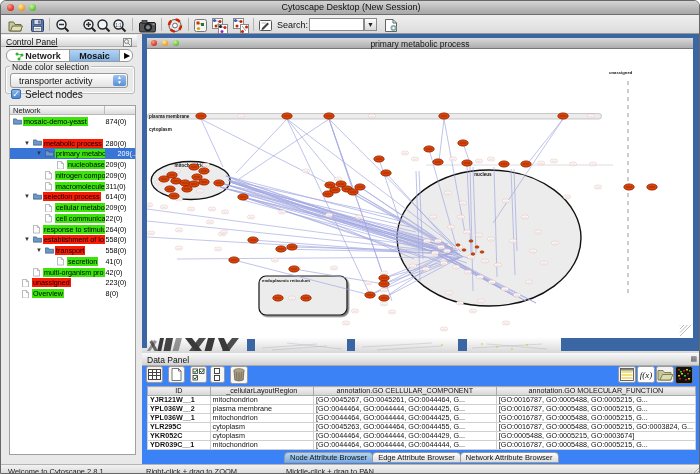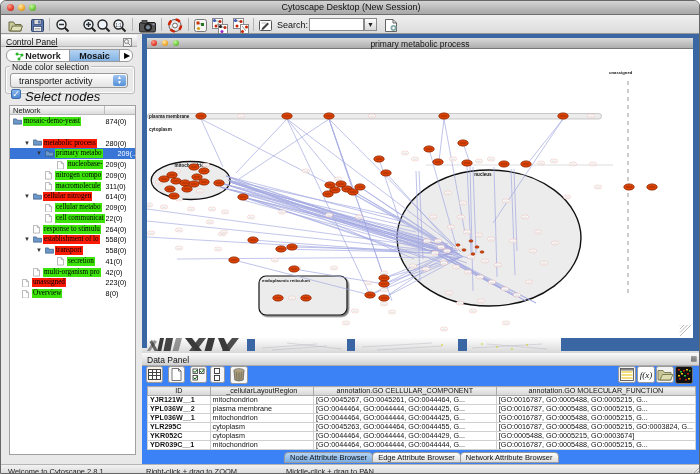--- a/index.html
+++ b/index.html
@@ -31,31 +31,31 @@
 #cphead .t { position:absolute; left:5px; top:1px; font-size:8.5px; color:#111;text-decoration:underline; }
 #cptabs { position:absolute; left:5px; top:15px; width:127px; height:13px; background:#fff; border:1px solid #9a9a9a; border-radius:6px; overflow:hidden; }
 #tab-network { position:absolute; left:0; top:0; width:62px; height:13px; font-size:9px; font-weight:bold; color:#222; text-align:center; line-height:12px; }
 #tab-mosaic { position:absolute; left:62px; top:0; width:51px; height:13px; background:linear-gradient(#b5d3f2,#7aaee4); border-left:1px solid #9a9a9a; border-right:1px solid #9a9a9a; font-size:9px; font-weight:bold; color:#111; text-align:center; line-height:12px; }
 #tab-arrow { position:absolute; left:113px; top:0; width:14px; height:13px; font-size:8px; text-align:center; line-height:12px; color:#000; }
 #groupbox { position:absolute; left:4px; top:32px; width:130px; height:28px; border:1px solid #bbb; border-radius:3px; box-shadow:inset 0 0 0 1px #fdfdfd; }
 #gblabel { position:absolute; left:9px; top:27.5px; font-size:8.5px; color:#111; background:#e9e9e9; padding:0 2px; }
 #combo { position:absolute; left:9px; top:39px; width:118px; height:15px; background:linear-gradient(#fff,#e3e3e3); border:1px solid #999; border-radius:3px; font-size:9px; color:#111; line-height:14px; padding-left:8px; }
 #combo .stepper { position:absolute; right:1px; top:1px; width:13px; height:11px; background:linear-gradient(#9ec3ef,#5590d8); border-radius:2px; color:#fff; font-size:5px; line-height:5px; text-align:center; }
 #checkbox { position:absolute; left:10px; top:55px; width:10px; height:10px; background:linear-gradient(#8ab6ea,#4a86d0); border:1px solid #3a6eae; border-radius:2px; color:#fff; font-size:9px; line-height:9px; text-align:center; }
-#cblabel { position:absolute; left:24px; top:55px; font-size:13px; color:#111;font-style:italic; }
+#cblabel { position:absolute; left:24px; top:55px; font-size:10px; color:#111; }
 #tree { position:absolute; left:8px; top:71px; width:127px; height:350px; background:#fff; border:1px solid #a0a0a0; }
 #treehead { position:absolute; left:0; top:0; width:125px; height:9px; background:linear-gradient(#fafafa,#dcdcdc); border-bottom:1px solid #b9b9b9; font-size:7.5px; color:#222; }
 #treehead .c1 { position:absolute; left:3px; top:0px; }
 #treehead .c2 { position:absolute; left:97px; top:12px;padding-left:40px; }
 #treehead .sep { position:absolute; left:94px; top:0; width:1px; height:9px; background:#bbb; }
 .trow { position:absolute; left:0; width:125px; height:10.75px; font-size:7.2px; white-space:nowrap; }
 .lblclip { position:absolute; left:0; top:0; width:95px; height:100%; overflow:hidden; }
 .trow .tri { position:absolute; top:2px; font-size:6px; color:#333; }
 .trow .ico { position:absolute; top:1.5px; width:9px; height:7px; }
-.trow .lbl { position:absolute; top:1px; color:#000; padding:0 1px; line-height:9px;font-family:Liberation Serif, serif; }
+.trow .lbl { position:absolute; top:1px; color:#000; padding:0 1px; line-height:9px; }
 .trow .num { position:absolute; left:95.5px; top:1px; color:#000; line-height:9px; }
 .gbg { background:#3ce409; }
 .rbg { background:#fb1b05; }
 .selrow { background:#3875d7; }
 
 #dptable td, #dptable th { border:0.5px solid #d0d0d0; padding:0 2px; height:8px; line-height:8px; white-space:nowrap; overflow:hidden; font-weight:normal; text-align:left; color:#111; }
 #dptable th { background:linear-gradient(#f2f2f2,#d5d5d5); border:0.5px solid #aaa; text-align:center; height:8px; }
 #dptable td.cid { font-weight:bold; }
 #dptabs { position:absolute; left:142px; top:99px; height:11px; }
 .dptab { display:inline-block; vertical-align:top; height:11px; line-height:10px; padding:0 5px; font-size:7.5px; color:#111; background:linear-gradient(#fdfdfd,#dcdcdc); border:1px solid #9a9a9a; border-radius:4px 4px 0 0; margin-right:-1px; }
@@ -267,21 +267,21 @@
             <span class="lbl gbg" style="left:45px">macromolecule</span>
           </div>
           <span class="num" style="">311(0)</span>
         </div>
       <div class="trow" style="top:85.25px">
           <div class="lblclip">
             <span class="tri" style="left:14px">▼</span>
             <svg class="ico" style="left:23px" viewBox="0 0 12 9">
               <path d="M0.5 2.2 L0.5 8 L11.5 8 L11.5 2.8 L5.5 2.8 L4.5 1 L0.5 1 Z" fill="#6b97c9" stroke="#2c4e74" stroke-width="0.8"></path>
             </svg>
-            <span class="lbl rbg" style="left:33px">cellular nitrogen</span>
+            <span class="lbl rbg" style="left:33px">selection process</span>
           </div>
           <span class="num" style="">614(0)</span>
         </div>
       <div class="trow" style="top:96.00px">
           <div class="lblclip">
             <svg class="ico" style="left:35px;width:7px;height:8.5px" viewBox="0 0 8 10">
               <path d="M0.5 0.5 L5 0.5 L7.5 3 L7.5 9.5 L0.5 9.5 Z" fill="#fff" stroke="#999" stroke-width="0.8"></path>
               <path d="M5 0.5 L5 3 L7.5 3" fill="none" stroke="#999" stroke-width="0.8"></path>
             </svg>
             <span class="lbl gbg" style="left:45px">cellular metabo</span>

